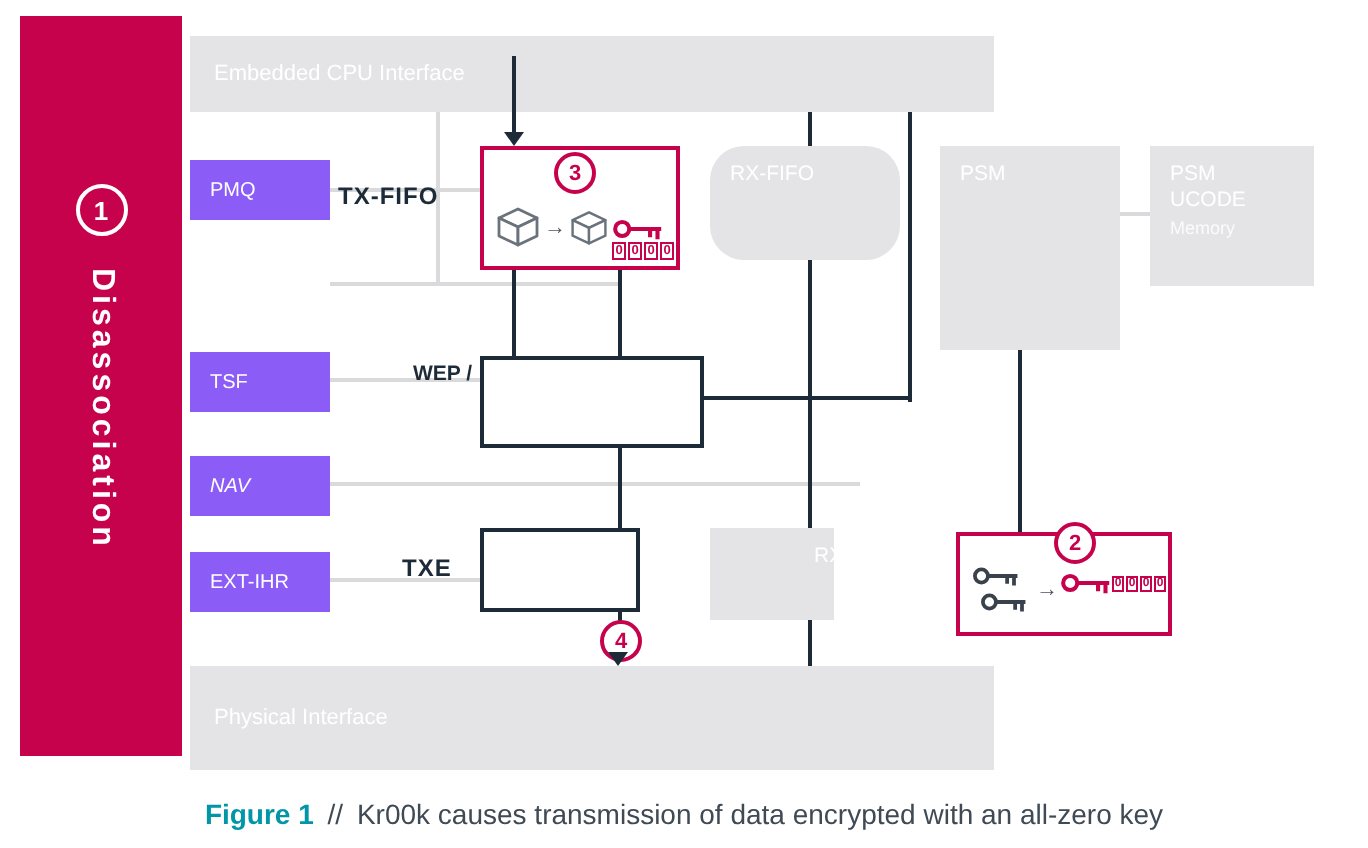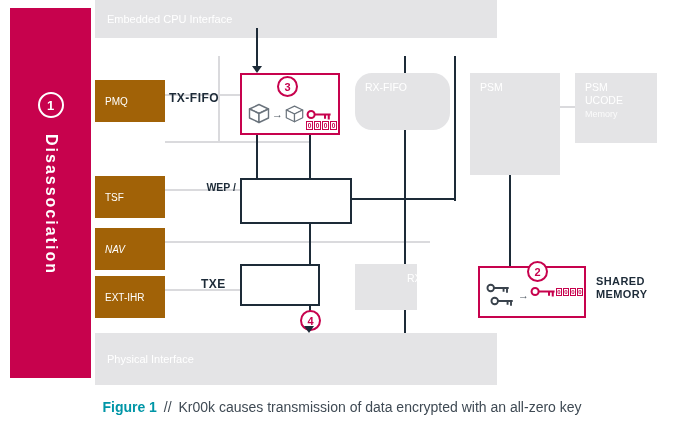--- a/index.html
+++ b/index.html
@@ -16,21 +16,21 @@
 
   
   .lline { position:absolute; background:#dadadd; }
   .dline { position:absolute; background:#1d2b38; }
   .arrowhead { position:absolute; width:0; height:0; border-left:5px solid transparent;
                border-right:5px solid transparent; border-top:7px solid #1d2b38; }
 
   
   .bar { position:absolute; left:95px; width:402px; height:38px; background:#e4e4e6; color:#fff;
          font-size:11px; display:flex; align-items:center; padding-left:12px; }
-  .lmod { position:absolute; left:95px; width:70px; height:42px; background:#a16207; color:#fff;
+  .lmod { position:absolute; left:95px; width:70px; height:30px; background:#8b5cf6; color:#fff;
           font-size:10px; display:flex; align-items:center; padding-left:10px; }
   .gbox { position:absolute; background:#e4e4e6; color:#fff; font-size:10.5px; }
   .gbox .lbl { display:block; padding:8px 0 0 10px; line-height:12px; }
   .gbox .sub { display:block; padding:3px 0 0 10px; font-size:9px; color:rgba(255,255,255,.85); }
 
   
   .wbox { position:absolute; background:#fff; }
   .border-accent { border:2px solid #c7024d; }
   .border-dark { border:2px solid #1d2b38; }
 
@@ -68,21 +68,21 @@
   </div>
 
   <div class="lline" style="left:165px;top:94px;width:75px;height:2px;"></div>
   <div class="lline" style="left:165px;top:141px;width:145px;height:2px;"></div>
   <div class="lline" style="left:165px;top:189px;width:75px;height:2px;"></div>
   <div class="lline" style="left:165px;top:241px;width:265px;height:2px;"></div>
   <div class="lline" style="left:165px;top:289px;width:75px;height:2px;"></div>
   <div class="lline" style="left:560px;top:106px;width:15px;height:2px;"></div>
   <div class="lline" style="left:218px;top:56px;width:2px;height:86px;"></div>
 
-  <div class="bar" style="top:0;">
+  <div class="bar" style="top:18px;">
     <span>Embedded CPU Interface</span>
   </div>
 
   <div class="lmod" style="top:80px;">
       <span>PMQ</span>
     </div>
   <div class="lmod" style="top:176px;">
       <span>TSF</span>
     </div>
   <div class="lmod" style="top:228px;font-style:italic;">
@@ -182,24 +182,20 @@
     <span class="zeros small" style="left:76px;top:20px;color:#c7024d;">
       <span class="zero">0</span><span class="zero">0</span><span class="zero">0</span><span class="zero">0</span>
     </span>
   </div>
 
   <div class="blabel" style="left:169px;top:91px;font-size:12px;letter-spacing:.5px;">TX-FIFO</div>
   <div class="blabel" style="left:146px;top:181px;width:90px;text-align:right;font-size:10.5px;line-height:13px;">
     <div>WEP /</div>
   </div>
   <div class="blabel" style="left:201px;top:277px;font-size:12px;letter-spacing:.5px;">TXE</div>
-  <div class="blabel" style="left:596px;top:275px;font-size:11px;line-height:13px;letter-spacing:.4px;">
-    <div>SHARED</div>
-    <div>MEMORY</div>
-  </div>
 
   <div class="circle" style="left:277px;top:76px;">3</div>
   <div class="circle" style="left:527px;top:261px;">2</div>
   <div class="circle" style="left:300px;top:310px;">4</div>
   <div class="arrowhead" style="left:304px;top:326px;"></div>
 
   <div class="caption">
     <span class="fig">Figure 1</span>
     <span class="sep">//</span>
     <span class="txt">Kr00k causes transmission of data encrypted with an all-zero key</span>

